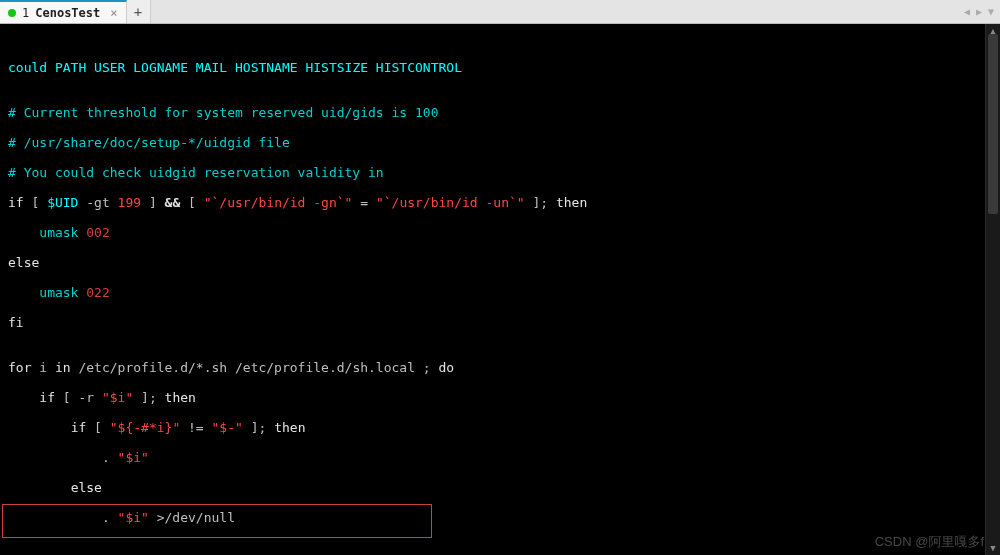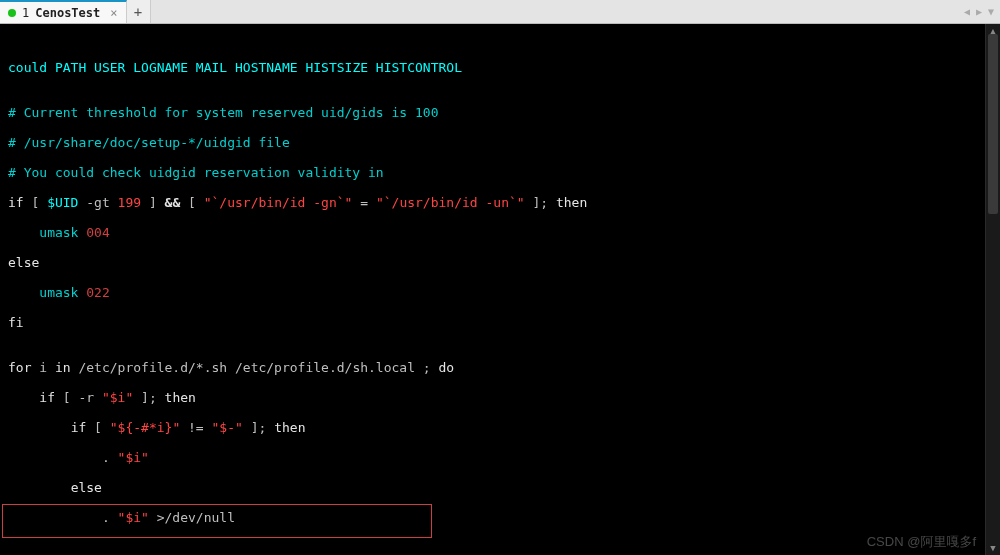--- a/index.html
+++ b/index.html
@@ -78,21 +78,21 @@
     .kw-white { color: #e4e4e4; font-weight: bold;}
     .kw-grey { color: #bfbfbf; }
     .highlight-box {
       position: absolute;
       border: 1px solid #c94040;
       background: transparent;
       pointer-events: none;
     }
     .watermark {
       position: absolute;
-      right: 24px;
+      right: 16px;
       bottom: 4px;
       color: rgba(200,200,200,0.35);
       font-size: 13px;
       font-family: sans-serif;
       pointer-events: none;
     }
     .scrollbar-v {
       position: absolute;
       right: 0;
       top: 24px;
@@ -143,21 +143,21 @@
 </div>
 
 <div class="terminal">
 <div></div>
 <div><span class="kw-brightcyan">could</span><span class="kw-brightcyan"> PATH USER LOGNAME MAIL HOSTNAME HISTSIZE HISTCONTROL</span></div>
 <div></div>
 <div class="kw-cyan"># Current threshold for system reserved uid/gids is 100</div>
 <div class="kw-cyan"># /usr/share/doc/setup-*/uidgid file</div>
 <div class="kw-cyan"># You could check uidgid reservation validity in</div>
 <div><span class="kw-yellow">if</span><span class="kw-grey"> [ </span><span class="kw-brightcyan">$UID</span><span class="kw-grey"> -gt </span><span class="kw-brightred">199</span><span class="kw-grey"> ] </span><span class="kw-white">&amp;&amp;</span><span class="kw-grey"> [ </span><span class="kw-brightred">"`/usr/bin/id -gn`"</span><span class="kw-grey"> = </span><span class="kw-brightred">"`/usr/bin/id -un`"</span><span class="kw-grey"> ]; </span><span class="kw-yellow">then</span></div>
-<div><span>    </span><span class="kw-cyan">umask</span><span class="kw-red"> 004</span></div>
+<div><span>    </span><span class="kw-cyan">umask</span><span class="kw-red"> 002</span></div>
 <div class="kw-yellow">else</div>
 <div><span>    </span><span class="kw-cyan">umask</span><span class="kw-red"> 022</span></div>
 <div class="kw-yellow">fi</div>
 <div></div>
 <div><span class="kw-yellow">for</span><span class="kw-grey"> i </span><span class="kw-yellow">in</span><span class="kw-grey"> /etc/profile.d/*.sh /etc/profile.d/sh.local ; </span><span class="kw-yellow">do</span></div>
 <div><span>    </span><span class="kw-yellow">if</span><span class="kw-grey"> [ </span><span class="kw-grey">-r</span><span class="kw-grey"> </span><span class="kw-brightred">"$i"</span><span class="kw-grey"> ]; </span><span class="kw-yellow">then</span></div>
 <div><span>        </span><span class="kw-yellow">if</span><span class="kw-grey"> [ </span><span class="kw-brightred">"${-#*i}"</span><span class="kw-grey"> != </span><span class="kw-brightred">"$-"</span><span class="kw-grey"> ]; </span><span class="kw-yellow">then</span></div>
 <div><span>            </span><span class="kw-grey">.</span><span> </span><span class="kw-brightred">"$i"</span></div>
 <div><span>        </span><span class="kw-yellow">else</span></div>
 <div><span>            </span><span class="kw-grey">.</span><span> </span><span class="kw-brightred">"$i"</span><span class="kw-grey"> &gt;/dev/null</span></div>

